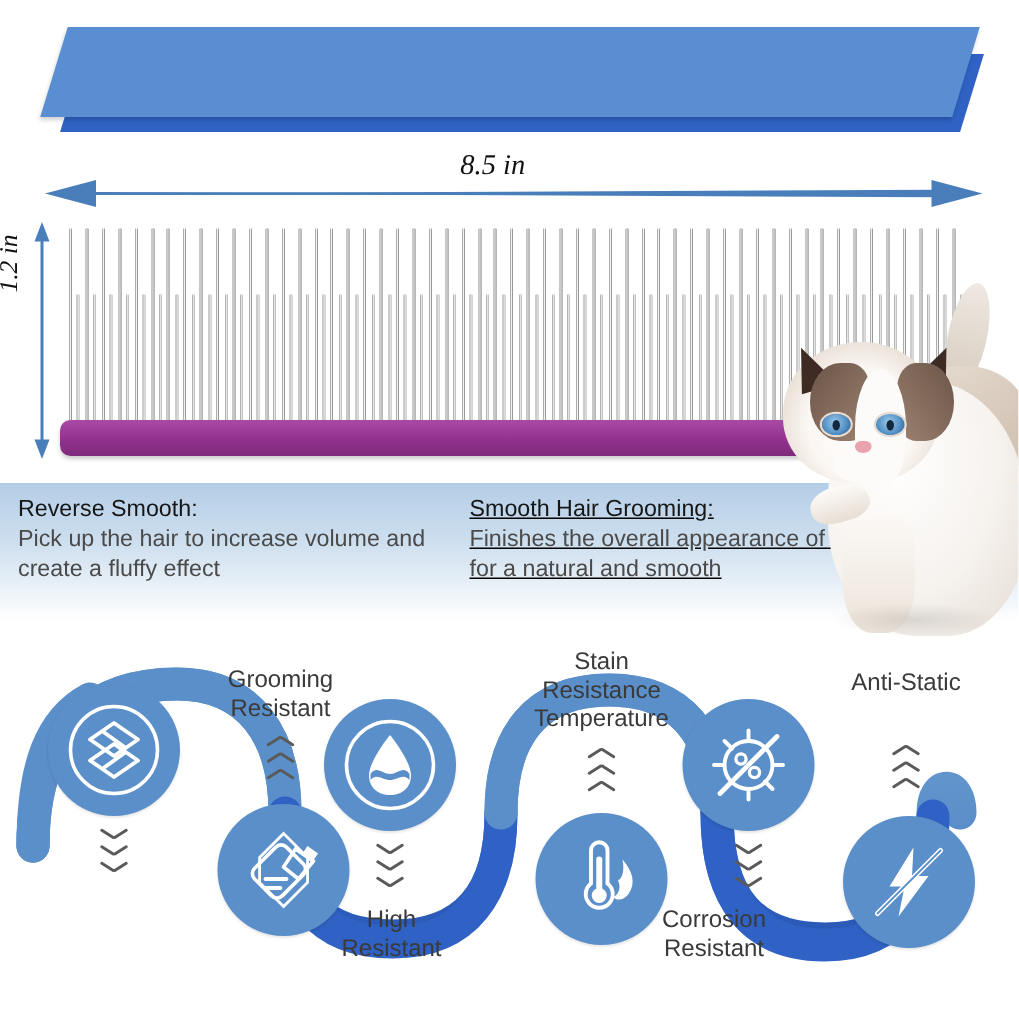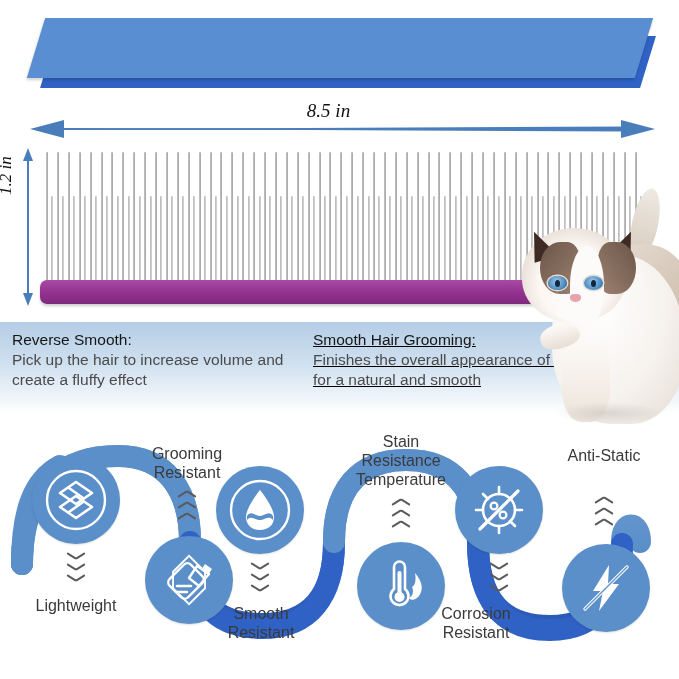--- a/index.html
+++ b/index.html
@@ -411,21 +411,20 @@
         <path d="M31 27 L47 38 L31 49 L15 38 Z" fill="none" stroke="#ffffff" stroke-width="2.6" stroke-linejoin="round"></path>
         <path d="M24 19 L38 29" stroke="#ffffff" stroke-width="2.6" fill="none" stroke-linecap="round"></path>
         <path d="M38 33 L24 43" stroke="#ffffff" stroke-width="2.6" fill="none" stroke-linecap="round"></path>
       </svg>
     </div>
     <div class="chevrons" style="left:61px;top:128px;">
       <div class="chev down"></div>
       <div class="chev down"></div>
       <div class="chev down"></div>
     </div>
-    <div class="f-label" style="left:6px;top:172px;width:140px;">Lightweight</div>
 
     <div class="f-label" style="left:122px;top:20px;width:130px;">
       <span>Grooming</span><br>
       <span>Resistant</span>
     </div>
     <div class="chevrons" style="left:172px;top:72px;">
       <div class="chev up"></div>
       <div class="chev up"></div>
       <div class="chev up"></div>
     </div>
@@ -445,21 +444,21 @@
         <path d="M31 11 C31 11 17 28 17 38 C17 46 23 51 31 51 C39 51 45 46 45 38 C45 28 31 11 31 11 Z" fill="#ffffff"></path>
         <path d="M18 37 C22 31 26 37 31 37 C36 37 40 31 44 37 L44 41 C40 36 36 41 31 41 C26 41 22 36 18 41 Z" fill="#5b8fc9"></path>
       </svg>
     </div>
     <div class="chevrons" style="left:245px;top:138px;">
       <div class="chev down"></div>
       <div class="chev down"></div>
       <div class="chev down"></div>
     </div>
     <div class="f-label" style="left:196px;top:180px;width:130px;">
-      <span>Smooth</span><br>
+      <span>High</span><br>
       <span>Resistant</span>
     </div>
 
     <div class="f-label" style="left:326px;top:8px;width:150px;">
       <span>Stain</span><br>
       <span>Resistance</span><br>
       <span>Temperature</span>
     </div>
     <div class="chevrons" style="left:386px;top:80px;">
       <div class="chev up"></div>

